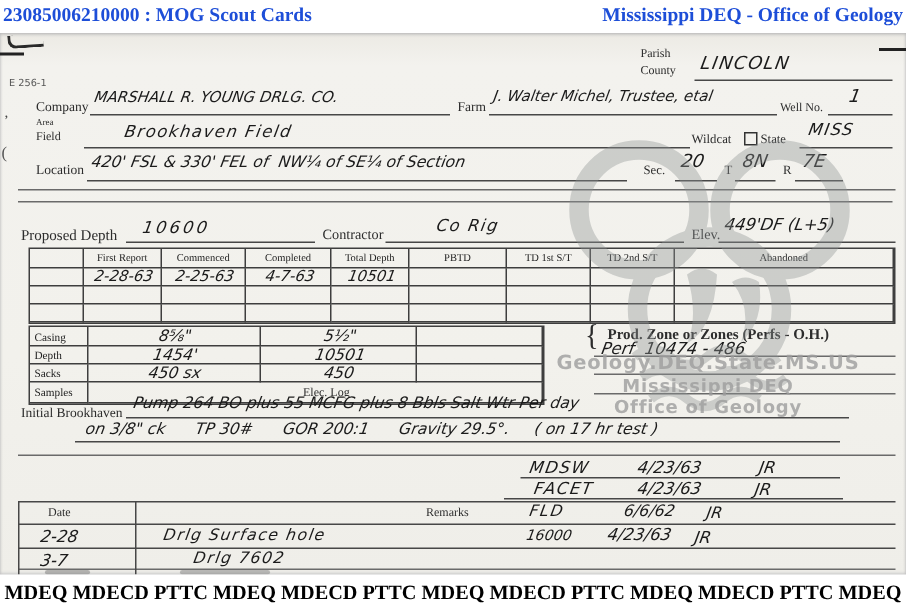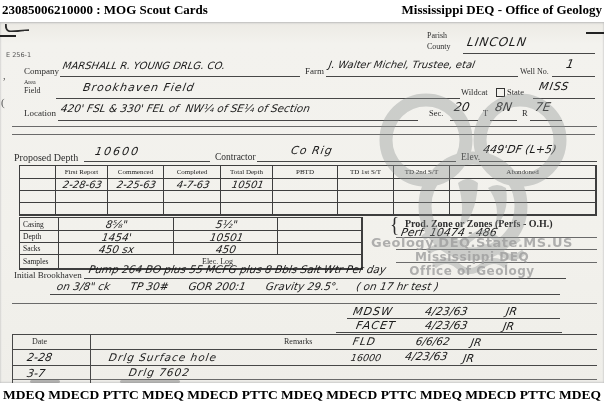--- a/index.html
+++ b/index.html
@@ -1,20 +1,20 @@
 <!DOCTYPE html>
 <html><head>
 <meta charset="utf-8">
 <style>
   html,body{margin:0;padding:0;}
   body{width:604px;height:407px;overflow:hidden;background:#ffffff;position:relative;
        font-family:"Liberation Serif",serif;}
   .page-header{position:absolute;top:0;left:0;width:604px;height:22px;background:#ffffff;
        display:flex;justify-content:space-between;align-items:flex-start;box-sizing:border-box;
-       padding:2px 2px 0 2px;font-weight:bold;font-size:13px;color:#000000;gap:25px;}
+       padding:2px 2px 0 2px;font-weight:bold;font-size:13px;color:#1d4ed8;gap:25px;}
   .scan{position:absolute;top:22px;left:0;width:604px;height:361px;
        background:linear-gradient(180deg,#eceae4 0%,#f3f2ee 6%,#f2f1ec 60%,#efeee9 100%);
        box-shadow:inset 0 1px 2px #bbb, inset 0 -1px 2px #ccc;}
   .page-footer{position:absolute;bottom:0;left:0;width:604px;height:24px;background:#ffffff;
        display:flex;justify-content:space-between;align-items:center;box-sizing:border-box;
        padding:0 3px;font-weight:bold;font-size:13.5px;color:#000;}
   .abs{position:absolute;}
   .pr{font-family:"Liberation Serif",serif;color:#2d2d2d;white-space:nowrap;}
   .hw{font-family:"DejaVu Sans",sans-serif;font-style:italic;color:#1b1b1b;
       transform:skewX(-10deg);transform-origin:left bottom;white-space:pre;}

